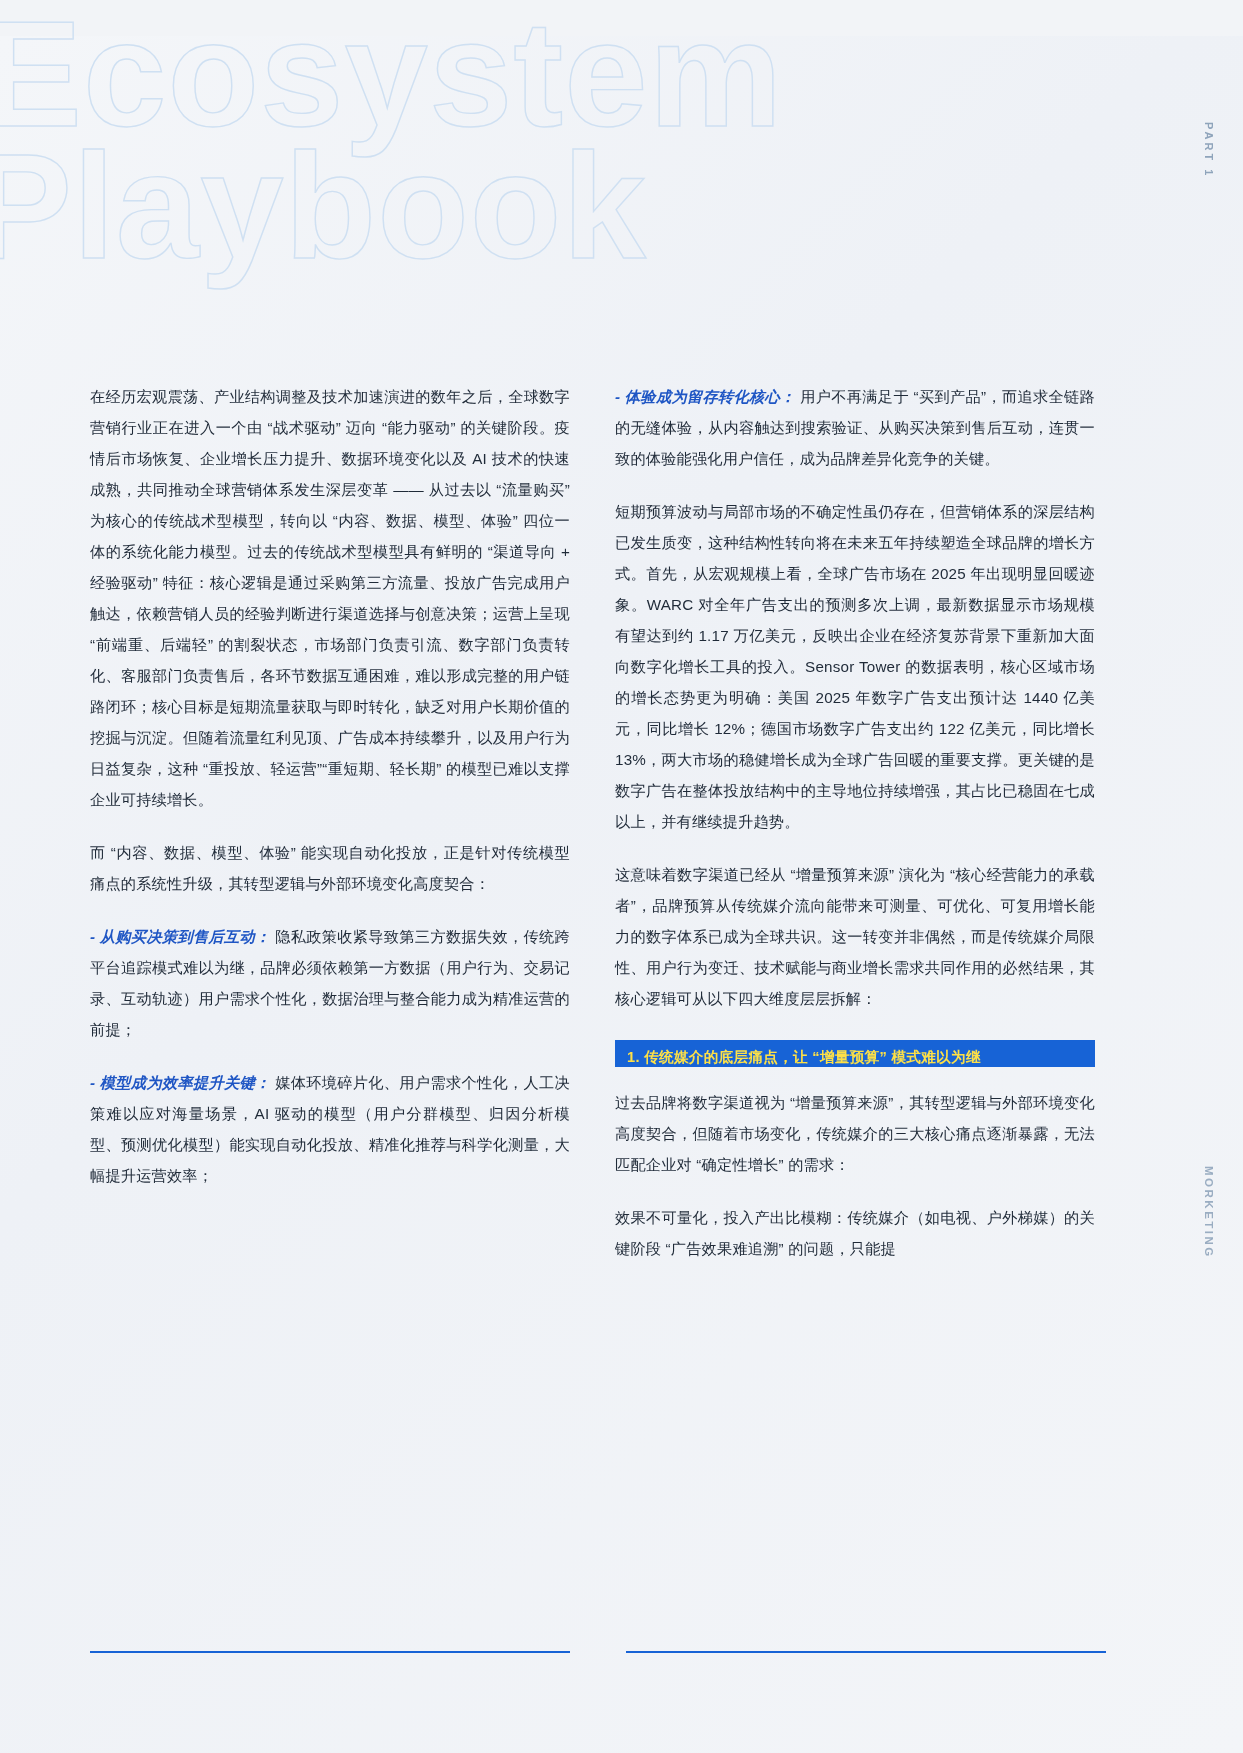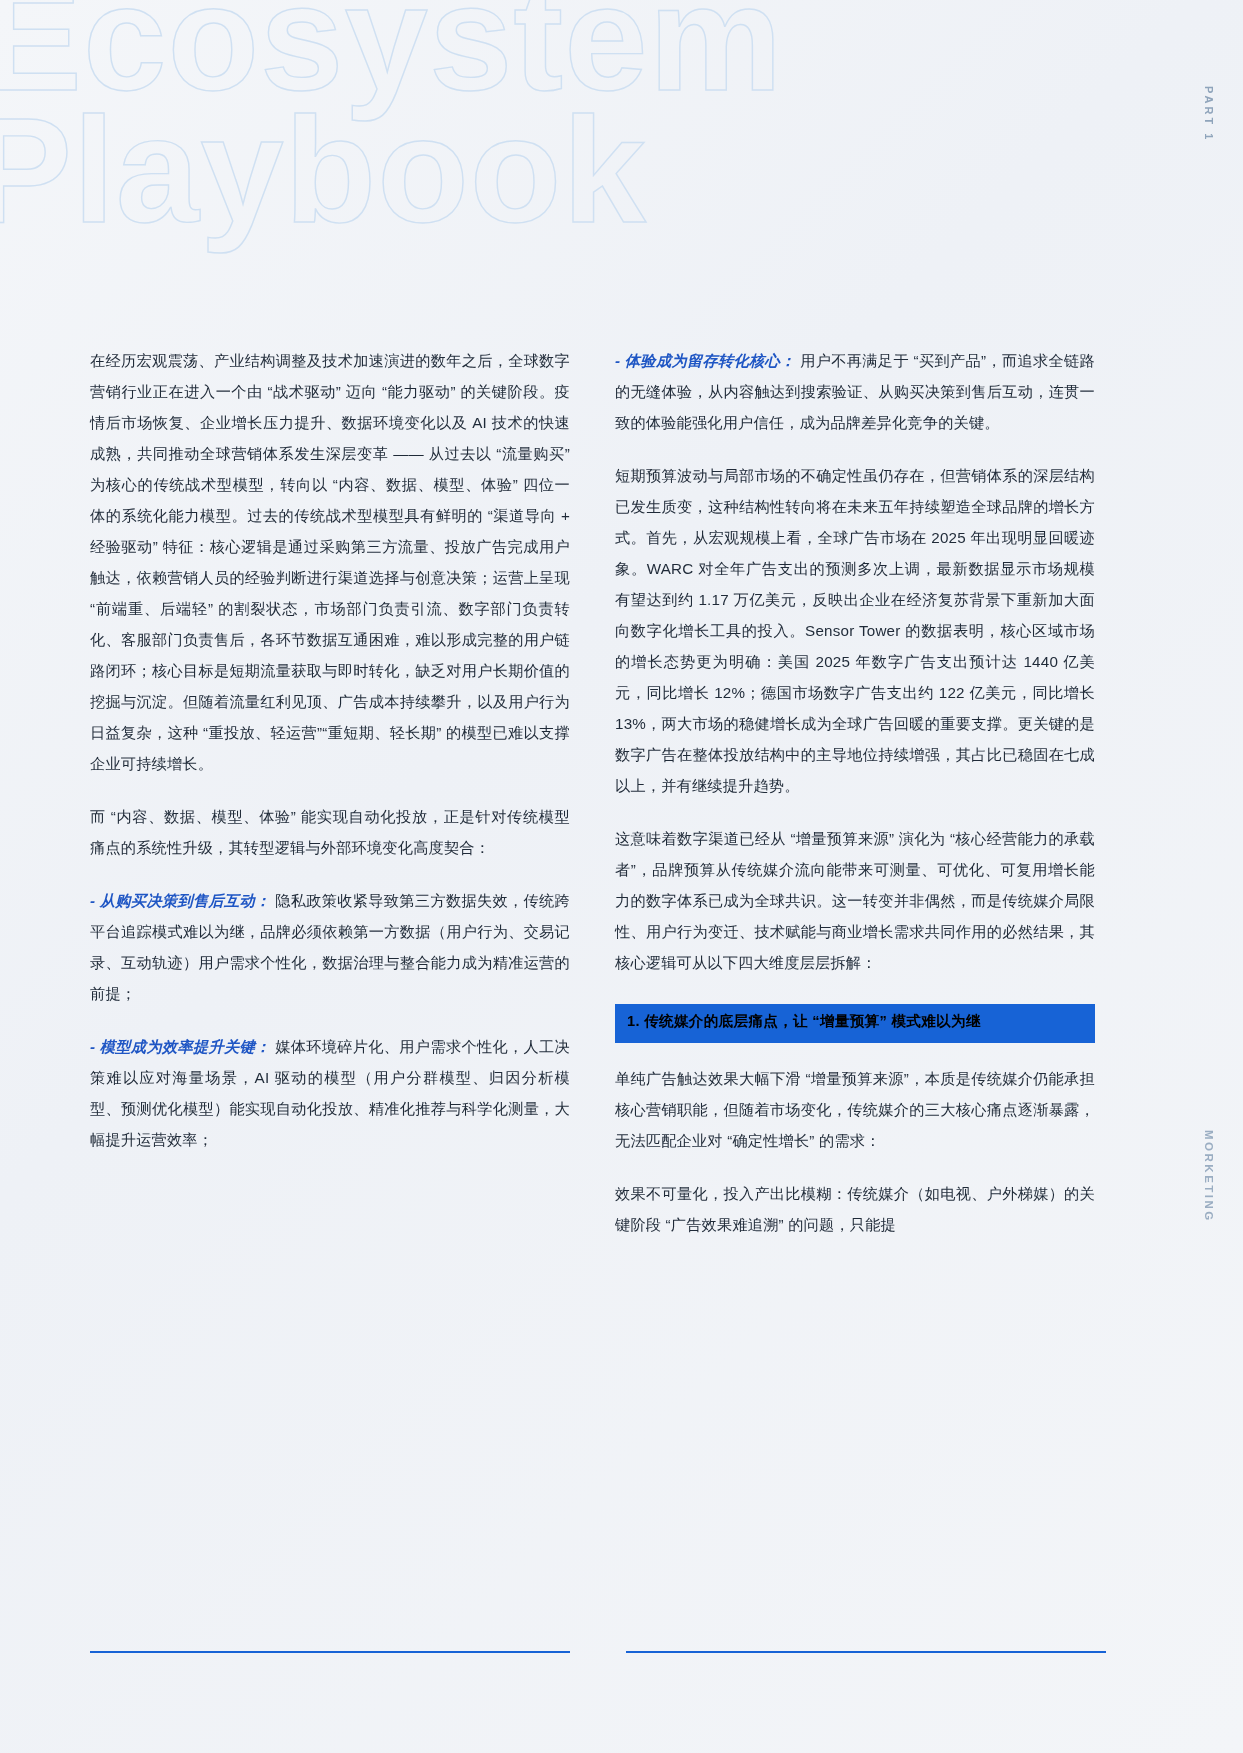--- a/index.html
+++ b/index.html
@@ -11,20 +11,21 @@
     height: 1753px;
     background: #f2f4f7;
     font-family: "Liberation Sans", sans-serif;
     position: relative;
     overflow: hidden;
   }
   .page {
     position: absolute;
     inset: 0;
     background: linear-gradient(135deg, #f4f6f9 0%, #eef1f6 40%, #f3f5f8 100%);
+    margin-top: 36px;
   }
 
   
   .ghost-type {
     position: absolute;
     left: -18px;
     top: -28px;
     width: 980px;
     height: 300px;
     pointer-events: none;
@@ -110,24 +111,24 @@
 
   .lead-in {
     color: #1f56c4;
     font-weight: 700;
     font-style: italic;
   }
 
   .callout {
     display: inline-block;
     background: #1763d6;
-    color: #000000;
+    color: #fde047;
     font-size: 14.6px;
     font-weight: 700;
-    padding: 7px 12px 12px 12px;
+    padding: 7px 12px 0 12px;
     margin: 4px 0 20px 0;
     letter-spacing: 0.3px;
     line-height: 20px;
     width: calc(100% - 24px);
   }
 
   
   .footer {
     position: absolute;
     left: 90px;
@@ -207,21 +208,21 @@
 
     <div class="col">
       <p class="body">
         <span class="lead-in">- 体验成为留存转化核心：</span><span> 用户不再满足于 “买到产品”，而追求全链路的无缝体验，从内容触达到搜索验证、从购买决策到售后互动，连贯一致的体验能强化用户信任，成为品牌差异化竞争的关键。</span>
       </p>
       <p class="body">短期预算波动与局部市场的不确定性虽仍存在，但营销体系的深层结构已发生质变，这种结构性转向将在未来五年持续塑造全球品牌的增长方式。首先，从宏观规模上看，全球广告市场在 2025 年出现明显回暖迹象。WARC 对全年广告支出的预测多次上调，最新数据显示市场规模有望达到约 1.17 万亿美元，反映出企业在经济复苏背景下重新加大面向数字化增长工具的投入。Sensor Tower 的数据表明，核心区域市场的增长态势更为明确：美国 2025 年数字广告支出预计达 1440 亿美元，同比增长 12%；德国市场数字广告支出约 122 亿美元，同比增长 13%，两大市场的稳健增长成为全球广告回暖的重要支撑。更关键的是数字广告在整体投放结构中的主导地位持续增强，其占比已稳固在七成以上，并有继续提升趋势。</p>
       <p class="body">这意味着数字渠道已经从 “增量预算来源” 演化为 “核心经营能力的承载者”，品牌预算从传统媒介流向能带来可测量、可优化、可复用增长能力的数字体系已成为全球共识。这一转变并非偶然，而是传统媒介局限性、用户行为变迁、技术赋能与商业增长需求共同作用的必然结果，其核心逻辑可从以下四大维度层层拆解：</p>
 
       <div class="callout">1. 传统媒介的底层痛点，让 “增量预算” 模式难以为继</div>
 
-      <p class="body">单纯广告触达效果大幅下滑 “增量预算来源”，本质是传统媒介仍能承担核心营销职能，但随着市场变化，传统媒介的三大核心痛点逐渐暴露，无法匹配企业对 “确定性增长” 的需求：</p>
+      <p class="body">过去品牌将数字渠道视为 “增量预算来源”，其转型逻辑与外部环境变化高度契合，但随着市场变化，传统媒介的三大核心痛点逐渐暴露，无法匹配企业对 “确定性增长” 的需求：</p>
       <p class="body">效果不可量化，投入产出比模糊：传统媒介（如电视、户外梯媒）的关键阶段 “广告效果难追溯” 的问题，只能提</p>
     </div>
 
   </div>
 
   <div class="footer">
     <div class="footer-rules">
       <div class="fr"></div>
       <div class="fr"></div>
     </div>

